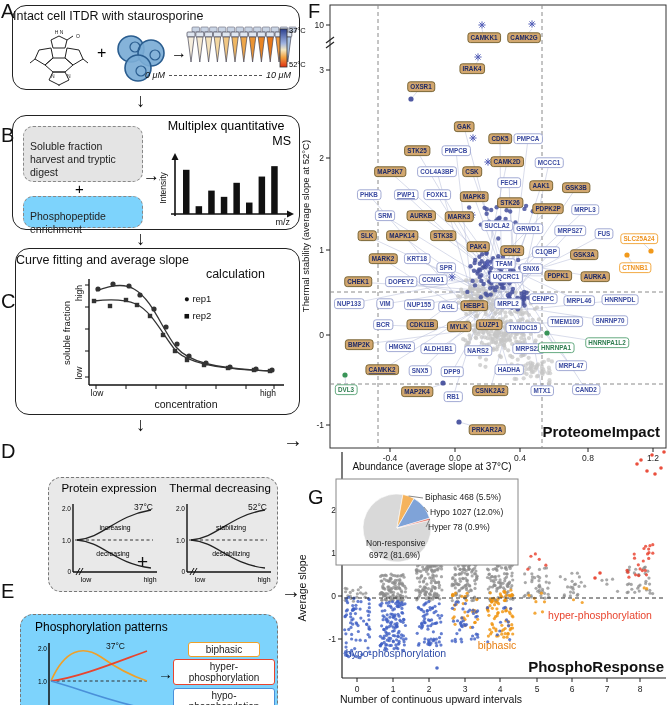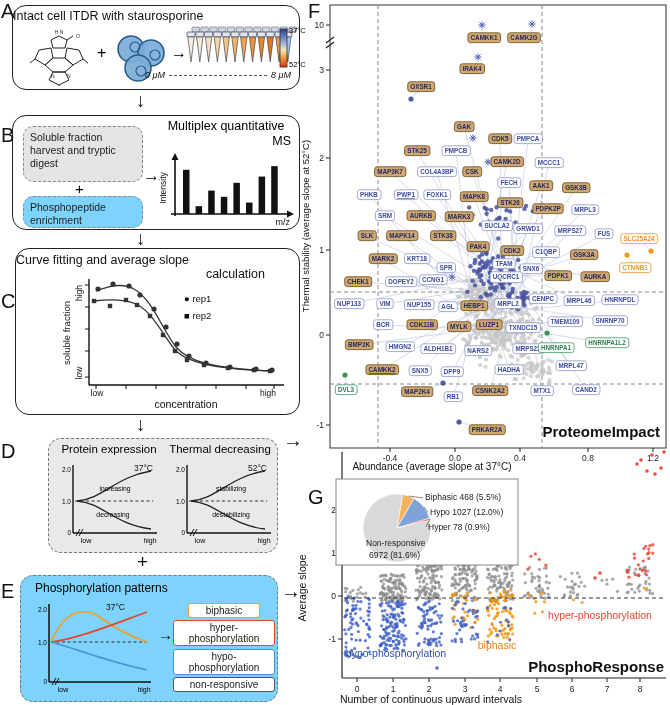--- a/index.html
+++ b/index.html
@@ -1,26 +1,26 @@
 <!DOCTYPE html>
 <html><head>
 <meta charset="utf-8">
 <style>
   html,body{margin:0;padding:0;background:#fff;font-family:"Liberation Sans",sans-serif;}
   .stage{position:relative;width:670px;height:705px;background:#fff;overflow:hidden;}
   .stage svg{position:absolute;left:0;top:0;}
   .pletter{position:absolute;font-size:20px;color:#111;z-index:9;}
   .panel{position:absolute;box-sizing:border-box;z-index:5;}
   .solidbox{border:1.6px solid #222;border-radius:14px;background:#fff;}
-  .dashedbox{border:1.6px dashed #777;border-radius:13px;}
+  .dashedbox{border:1.6px dashed #777;border-radius:13px;margin-top:39px;}
   .ptitle{position:absolute;width:100%;font-size:12.5px;color:#111;}
   .varrow{position:absolute;font-size:19px;color:#111;z-index:8;line-height:1;}
   .harrow{position:absolute;font-size:20px;color:#111;z-index:8;line-height:1;}
   .minibox{position:absolute;border:1.4px dashed #888;border-radius:8px;font-size:10.5px;
-           color:#222;padding:4px 6px;box-sizing:border-box;line-height:1.25;}
+           color:#222;padding:13px 6px;box-sizing:border-box;line-height:1.25;}
   .ecat{border:1.5px solid;border-radius:3px;background:#fff;font-size:10px;text-align:center;
         padding:1px 4px;margin:2.5px 0;color:#222;}
   .doserow{position:absolute;display:flex;align-items:center;font-size:9px;color:#111;font-style:italic;}
   .doserow .dash{flex:1;border-top:1.3px dashed #555;margin:0 4px;height:0;}
 </style>
 </head>
 <body>
 
 <div class="stage">
 
@@ -2289,21 +2289,21 @@
           <stop offset="1" stop-color="#e03010"></stop>
         </linearGradient>
       </defs>
       <rect x="1" y="1" width="7" height="38" fill="url(#tgrad)" stroke="#333" stroke-width="0.8"></rect>
     </svg>
     <div style="position:absolute;left:276px;top:20px;font-size:7.5px">37°C</div>
     <div style="position:absolute;left:276px;top:54px;font-size:7.5px">52°C</div>
     <div class="doserow" style="left:132px;top:64px;width:146px">
       <span>0 μM</span>
       <span class="dash"></span>
-      <span>8 μM</span>
+      <span>10 μM</span>
     </div>
   </div>
 
   <div class="panel solidbox" style="left:12px;top:115px;width:288px;height:115px">
     <div class="minibox" style="left:10px;top:10px;width:120px;height:56px;background:#e4e4e4;border-radius:10px">Soluble fraction harvest and tryptic digest</div>
     <div style="position:absolute;left:62px;top:64px;font-size:15px">+</div>
     <div class="minibox" style="left:10px;top:80px;width:120px;height:32px;background:#7dd3fc;border-radius:10px">Phosphopeptide enrichment</div>
     <div style="position:absolute;left:130px;top:50px;font-size:17px">→</div>
     <div style="position:absolute;left:140px;top:3px;width:146px;text-align:center;font-size:12.5px">Multiplex quantitative</div>
     <div style="position:absolute;left:140px;top:18px;width:138px;text-align:right;font-size:12.5px">MS</div>

